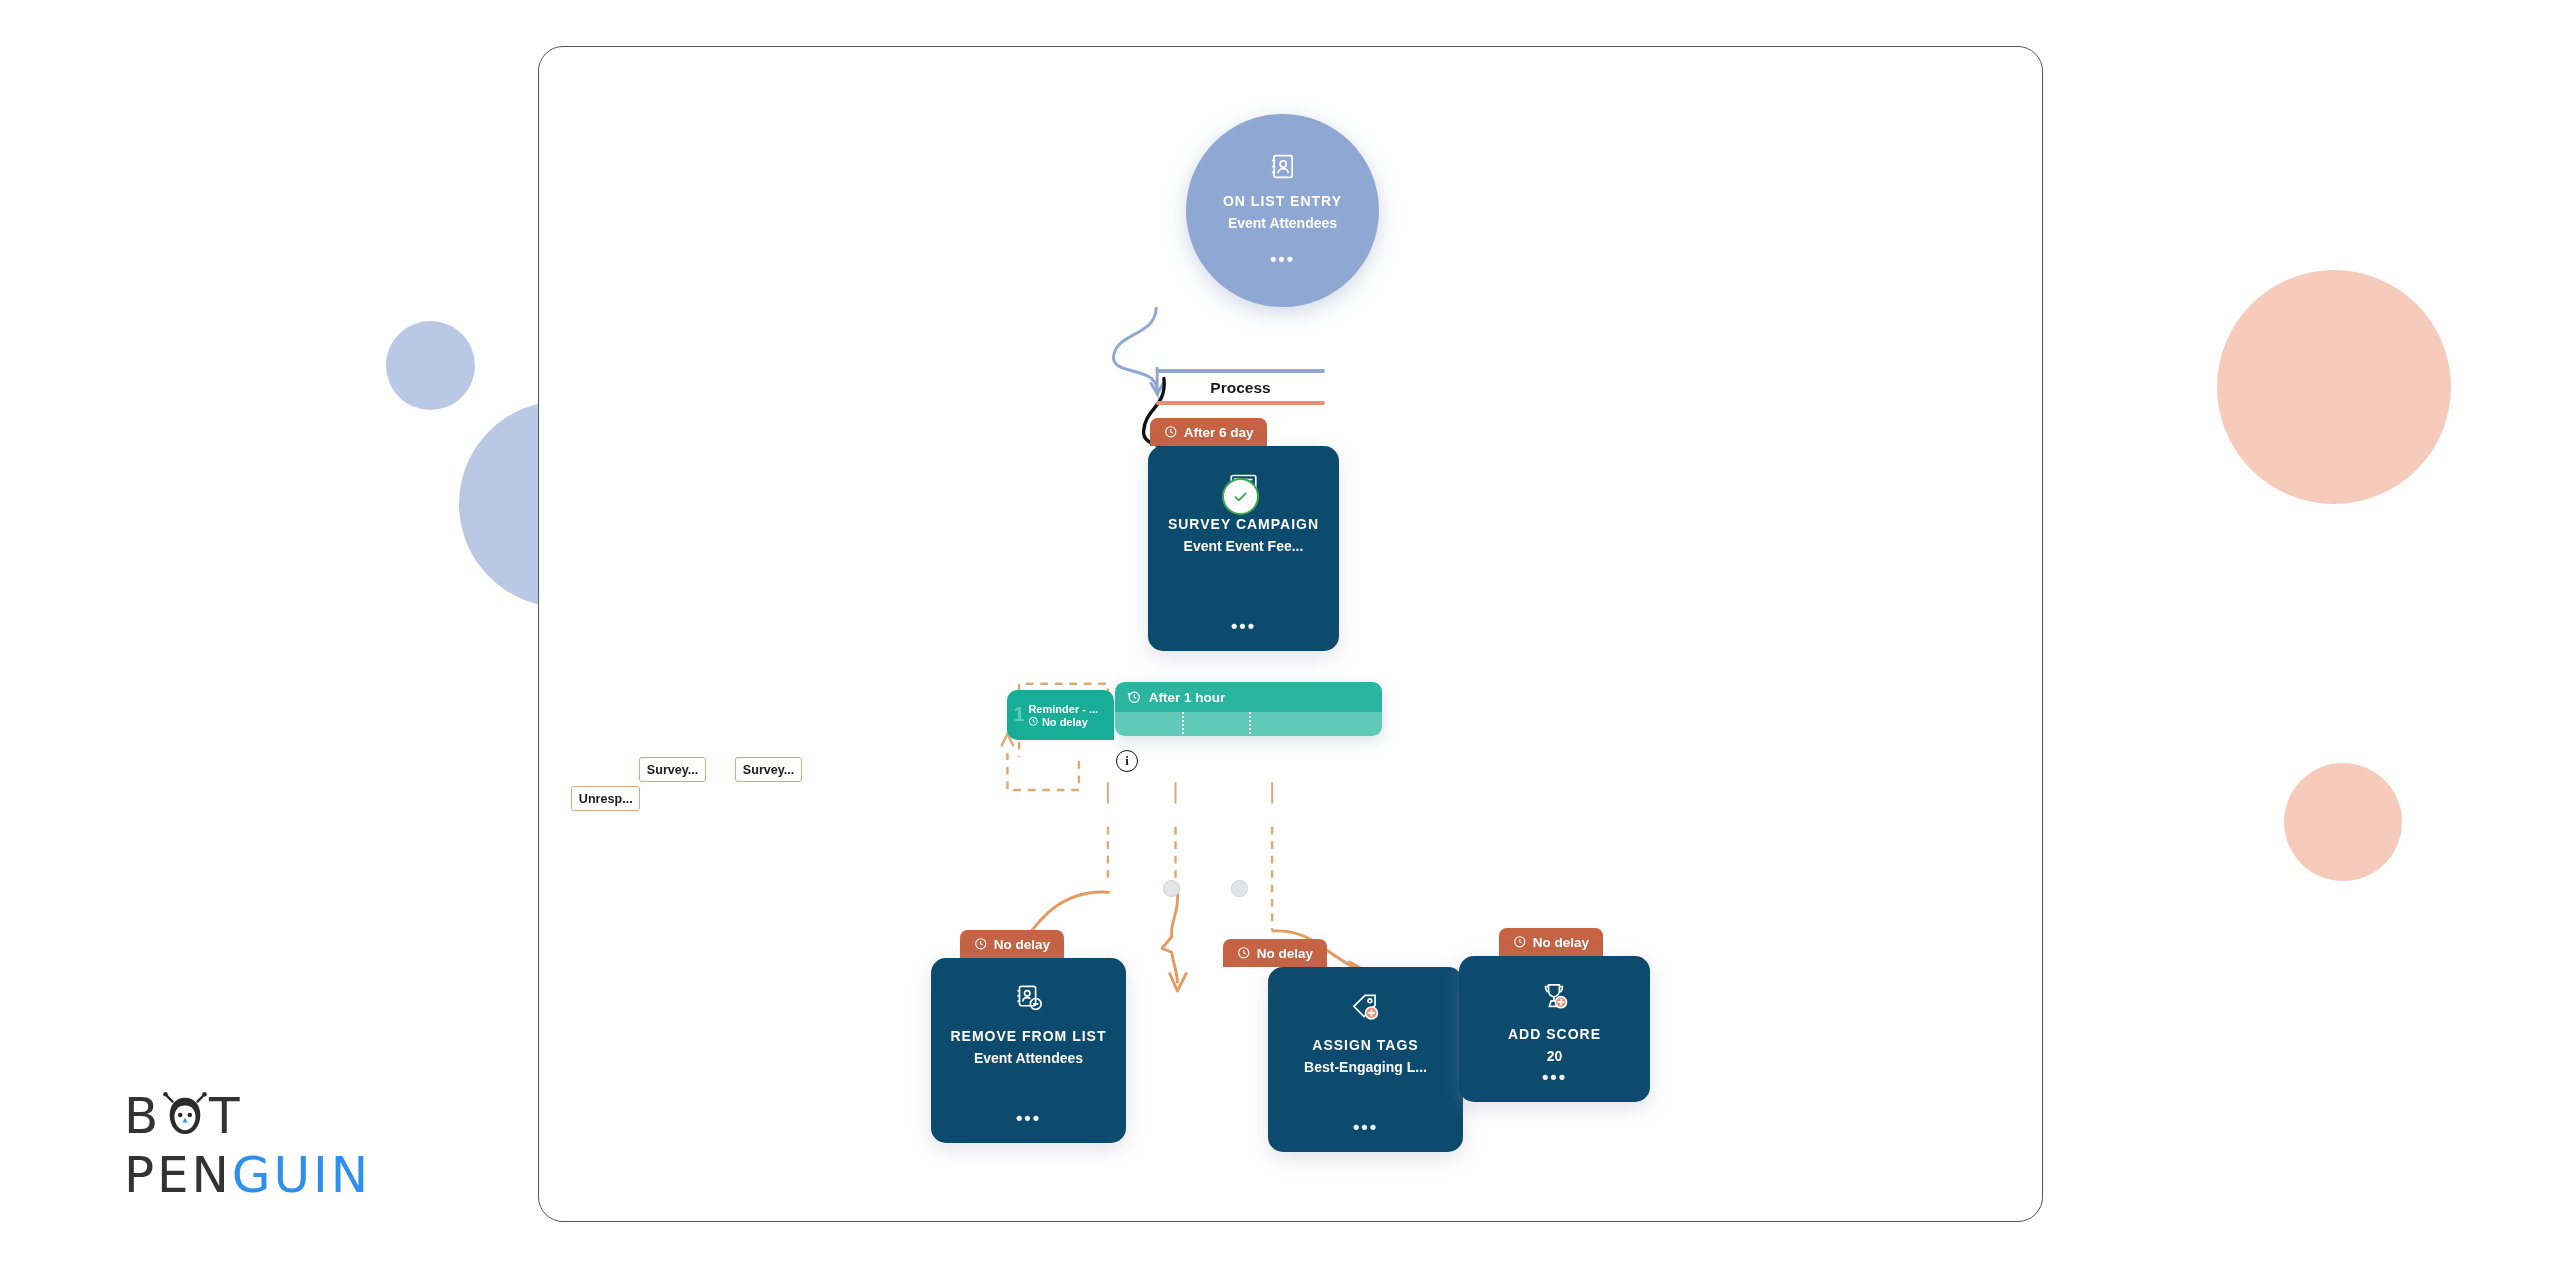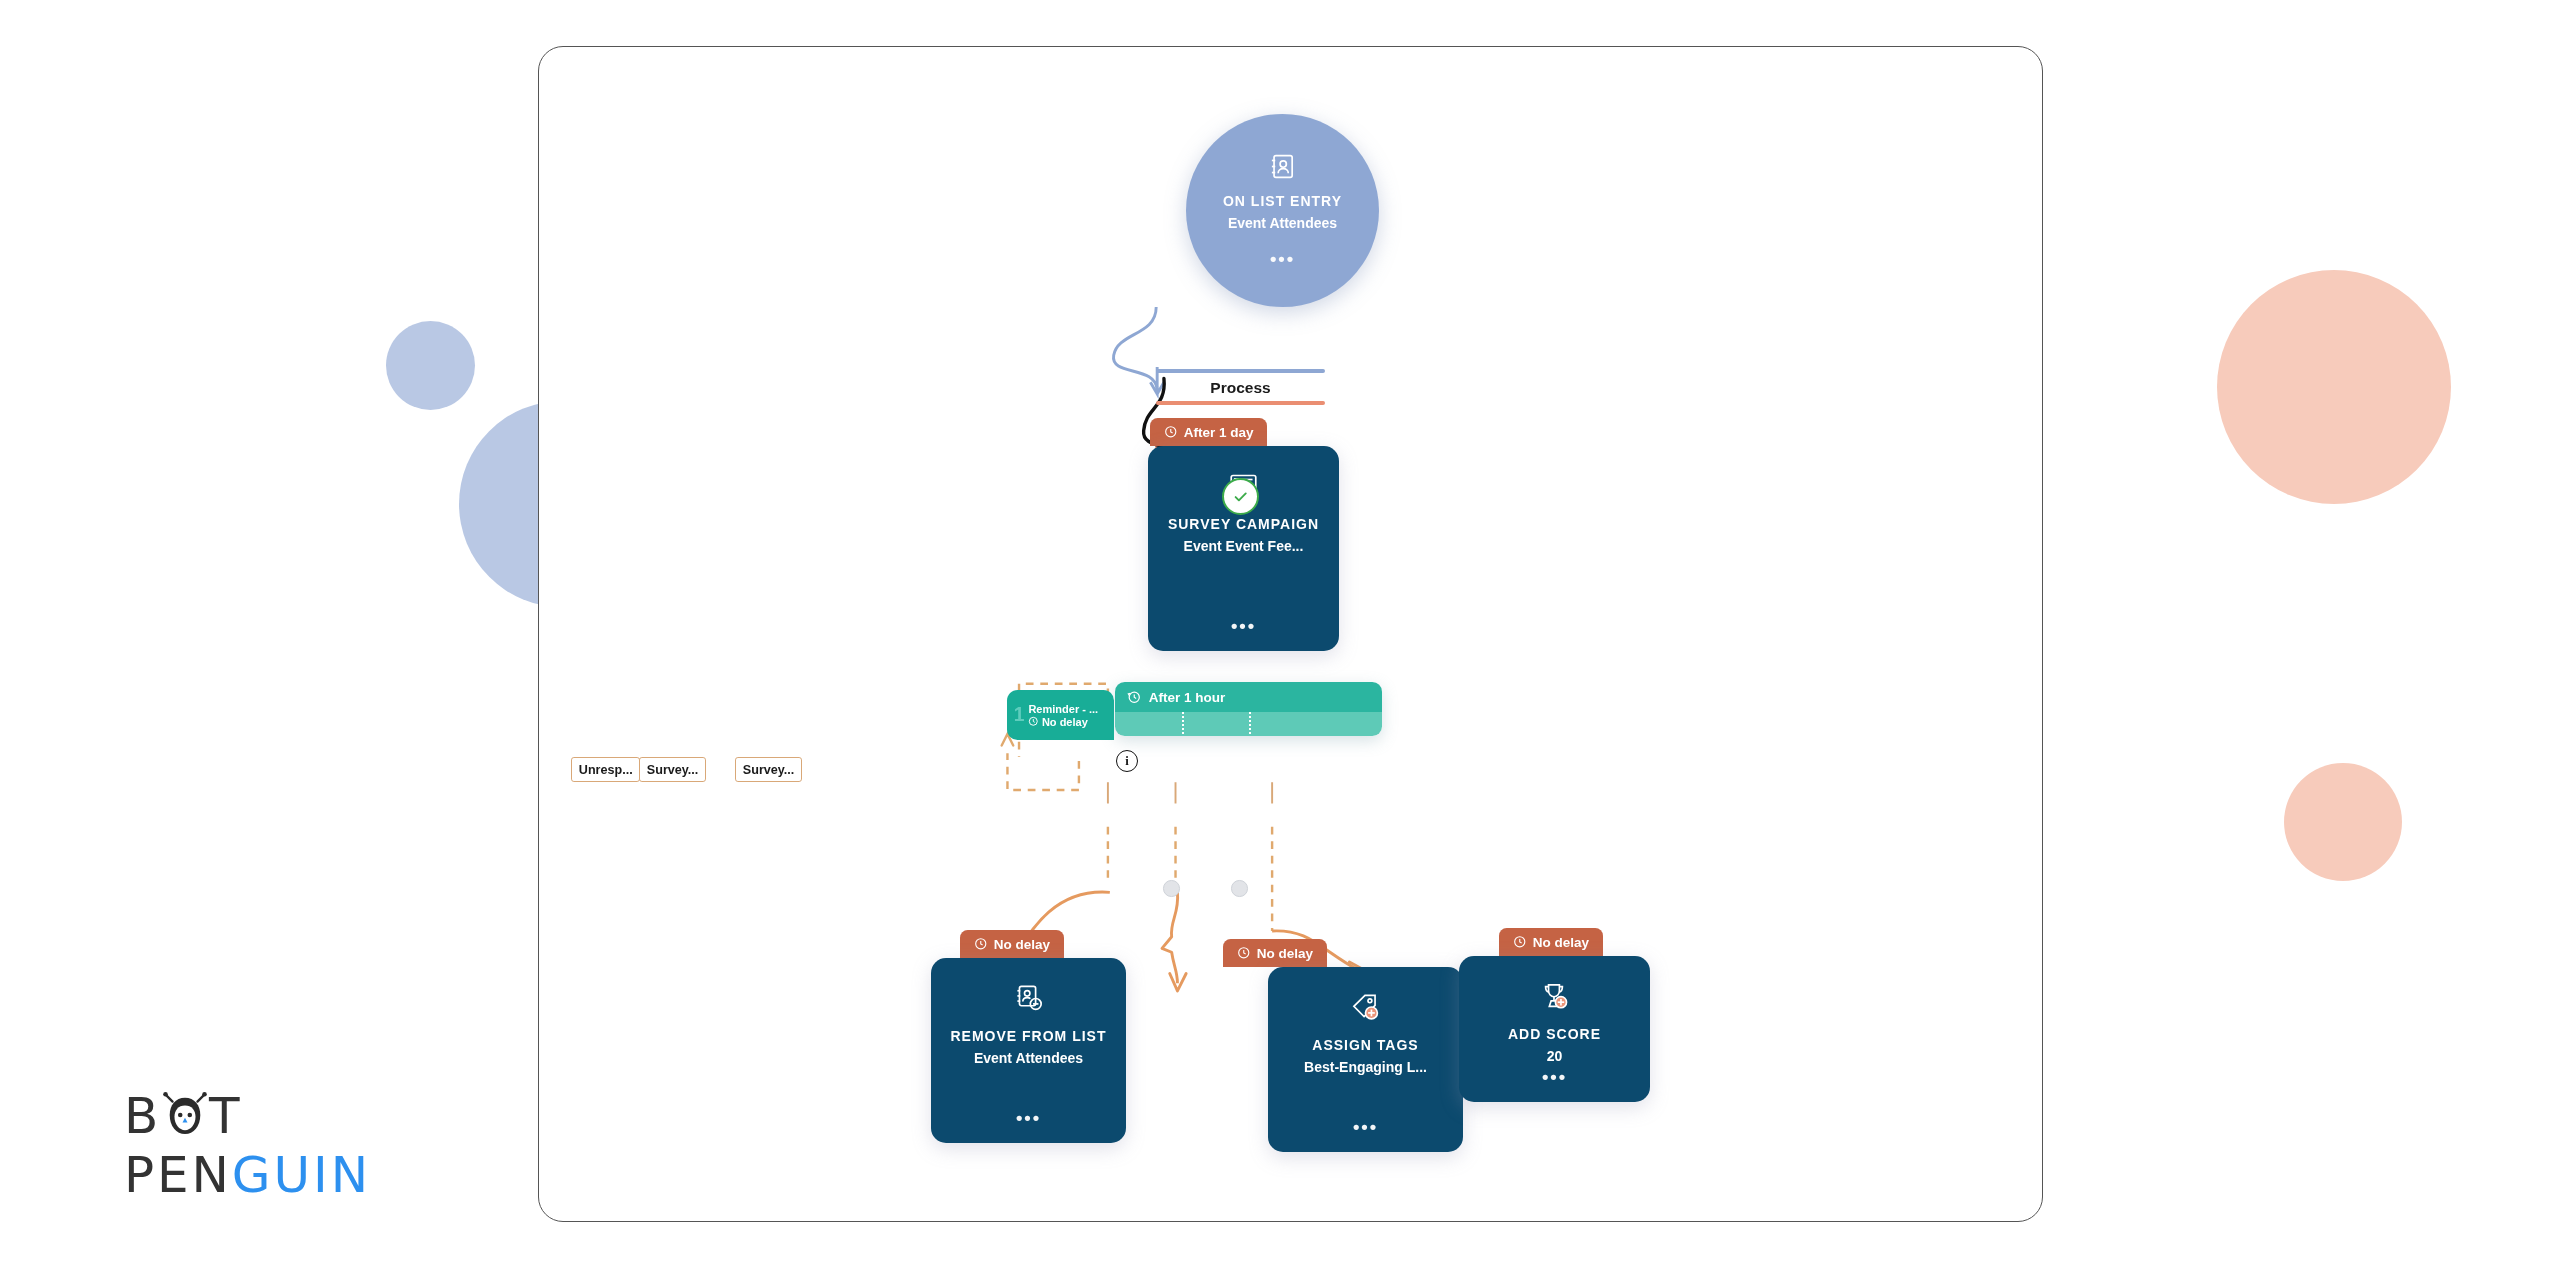--- a/index.html
+++ b/index.html
@@ -167,21 +167,21 @@
   <div class="rule-top"></div>
   <div class="p-label">Process</div>
   <div class="rule-bot"></div>
 </div>
 
 <div class="delay-chip" style="left:1150px;top:418px;">
   <svg width="13.5" height="13.5" viewBox="0 0 24 24" fill="none" stroke="#fff" stroke-width="2">
     <circle cx="12" cy="12" r="9"></circle>
       <path d="M12 7v5.4l3.4 2"></path>
   </svg>
-  <span>After 1 day</span>
+  <span>After 6 day</span>
 </div>
 <div class="action-card" id="survey-card" style="left:1148px;top:446px;width:191px;height:205px;">
   <span class="n-icon">
     <svg width="31" height="31" viewBox="0 0 24 24" fill="none" stroke="#fff" stroke-width="1.3">
       <rect x="2.5" y="3.5" width="19" height="13" rx="1.4"></rect>
       <rect x="5" y="6" width="3.2" height="3.2" rx=".5"></rect>
       <rect x="5" y="11" width="3.2" height="3.2" rx=".5"></rect>
       <line x1="10" y1="6.6" x2="19" y2="6.6"></line>
         <line x1="10" y1="9" x2="16.5" y2="9"></line>
       <line x1="10" y1="11.6" x2="19" y2="11.6"></line>
@@ -222,21 +222,21 @@
       <svg width="10.6" height="10.6" viewBox="0 0 24 24" fill="none" stroke="#fff" stroke-width="2.2">
         <circle cx="12" cy="12" r="9"></circle>
           <path d="M12 7v5.4l3.4 2"></path>
       </svg>
       <span>No delay</span>
     </span>
   </span>
 </div>
 <div id="info-badge">i</div>
 
-<div class="branch-label" style="left:1623px;top:757px;transform:translateX(-1052px);">Unresp...</div>
+<div class="branch-label" style="left:1623px;top:786px;transform:translateX(-1052px);">Unresp...</div>
 <div class="branch-label" style="left:1623px;top:757px;transform:translateX(-984px);">Survey...</div>
 <div class="branch-label" style="left:1623px;top:757px;transform:translateX(-888px);">Survey...</div>
 
 <div class="junction-dot" style="left:1163px;top:880px;"></div>
 <div class="junction-dot" style="left:1231px;top:880px;"></div>
 
 <div class="delay-chip" style="left:960px;top:930px;">
   <svg width="13.5" height="13.5" viewBox="0 0 24 24" fill="none" stroke="#fff" stroke-width="2">
     <circle cx="12" cy="12" r="9"></circle>
       <path d="M12 7v5.4l3.4 2"></path>

